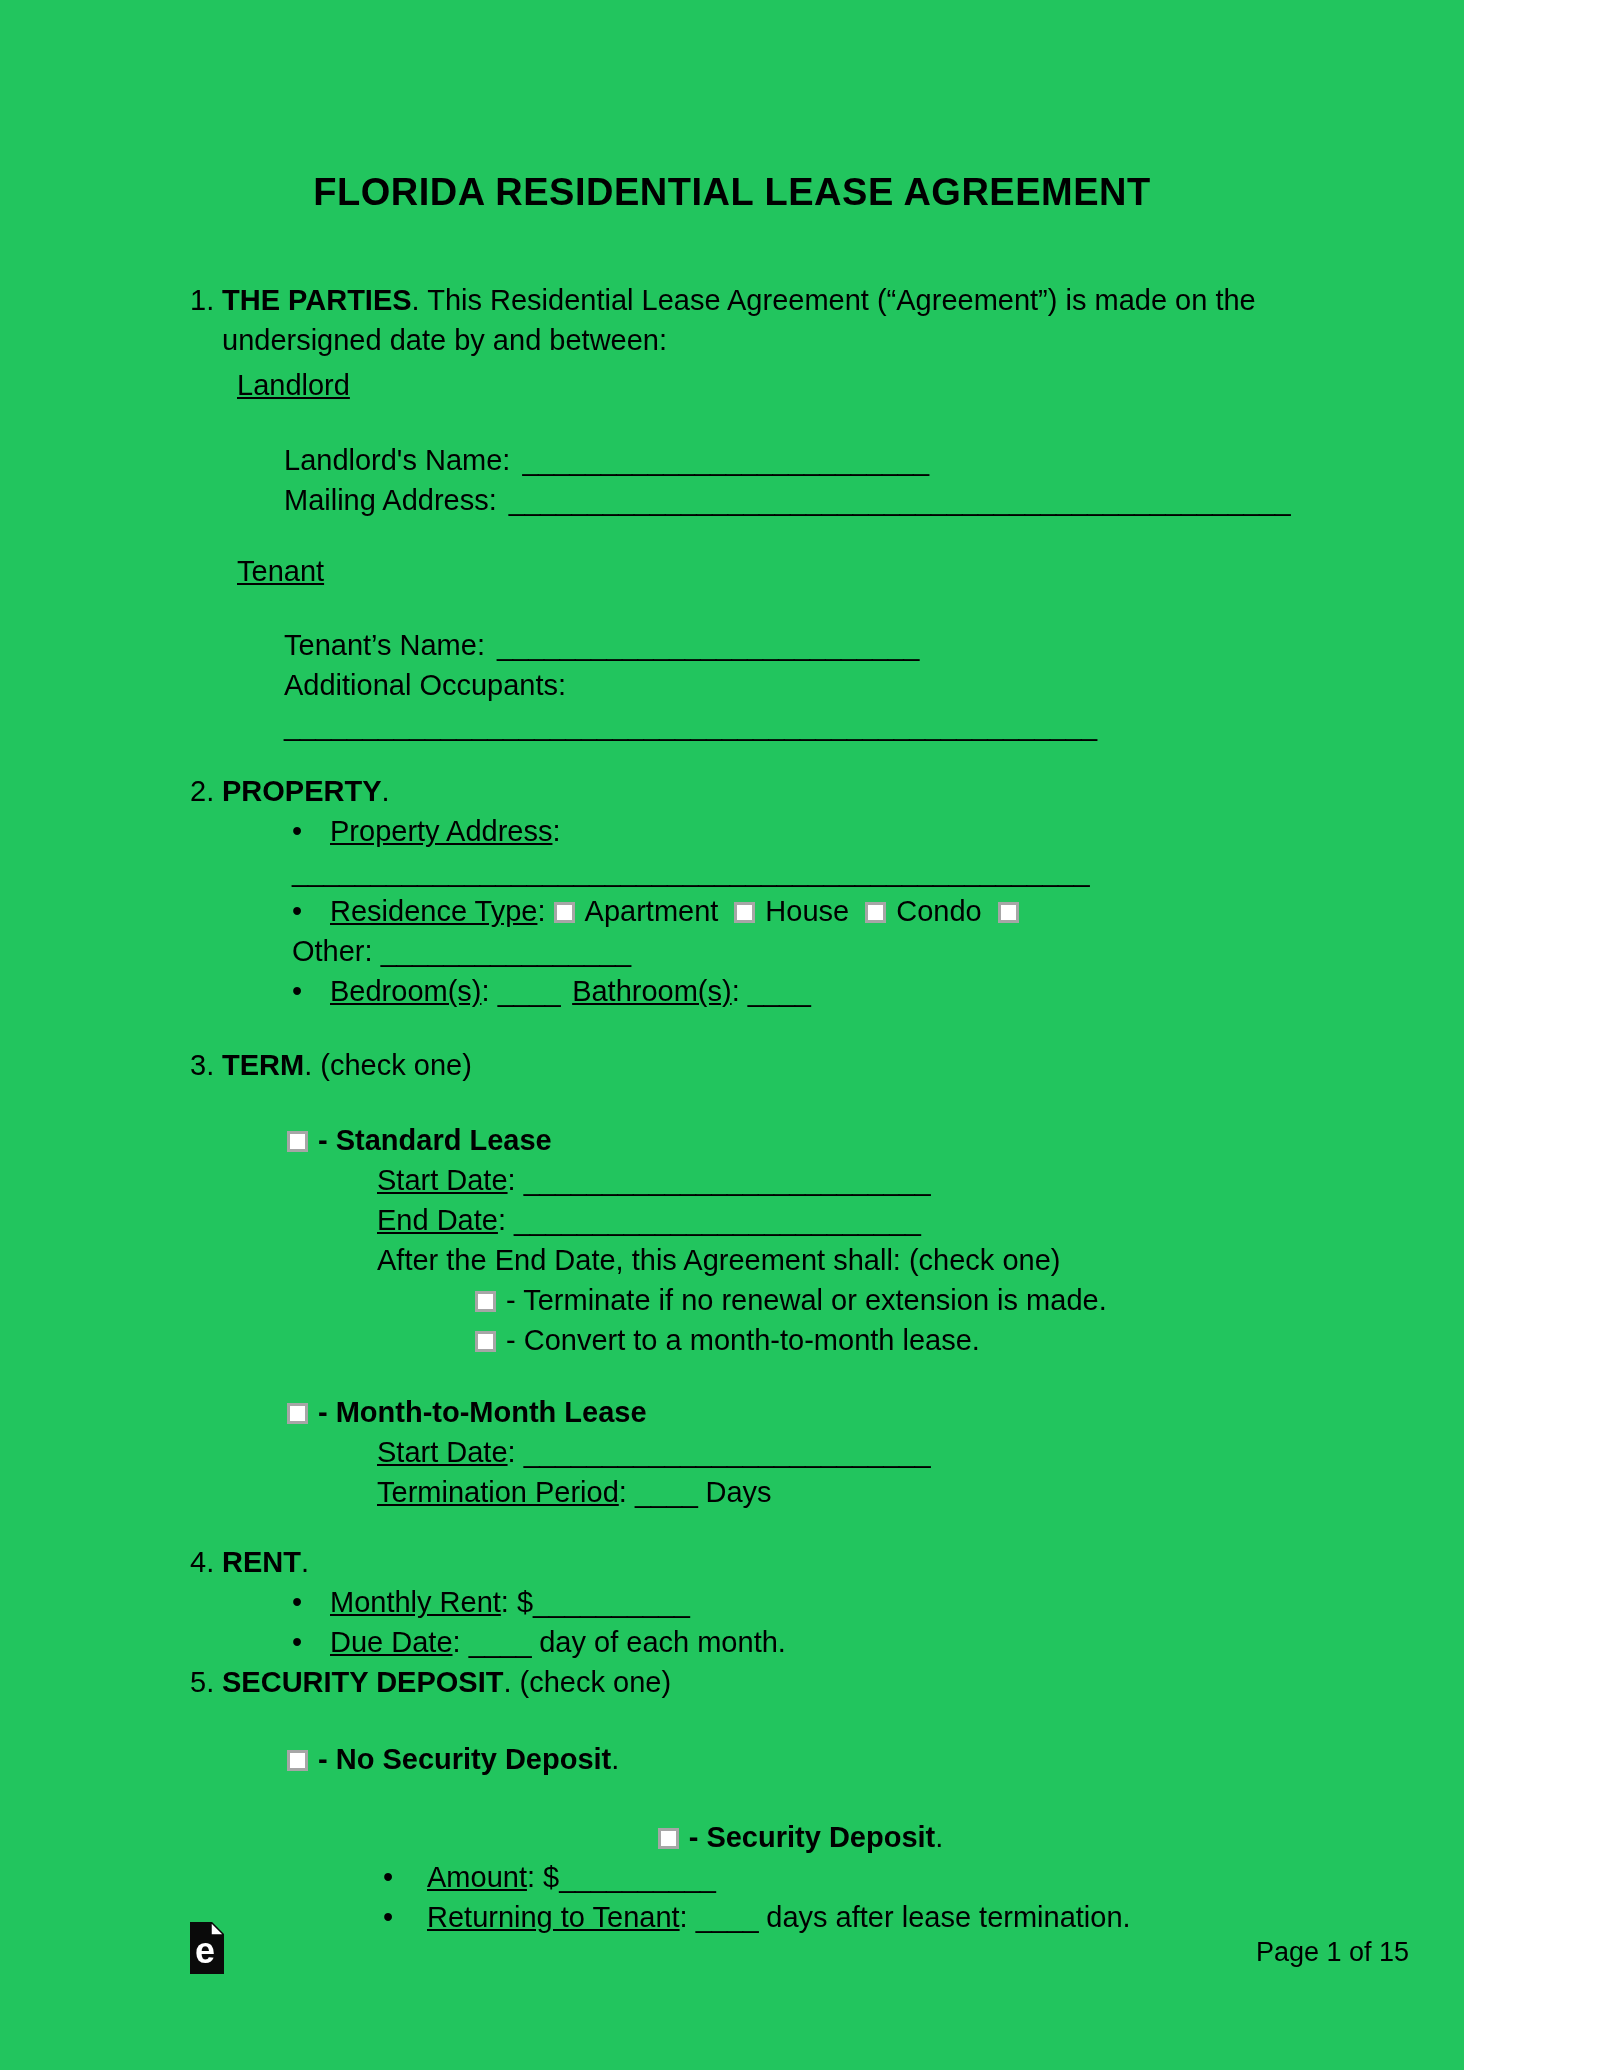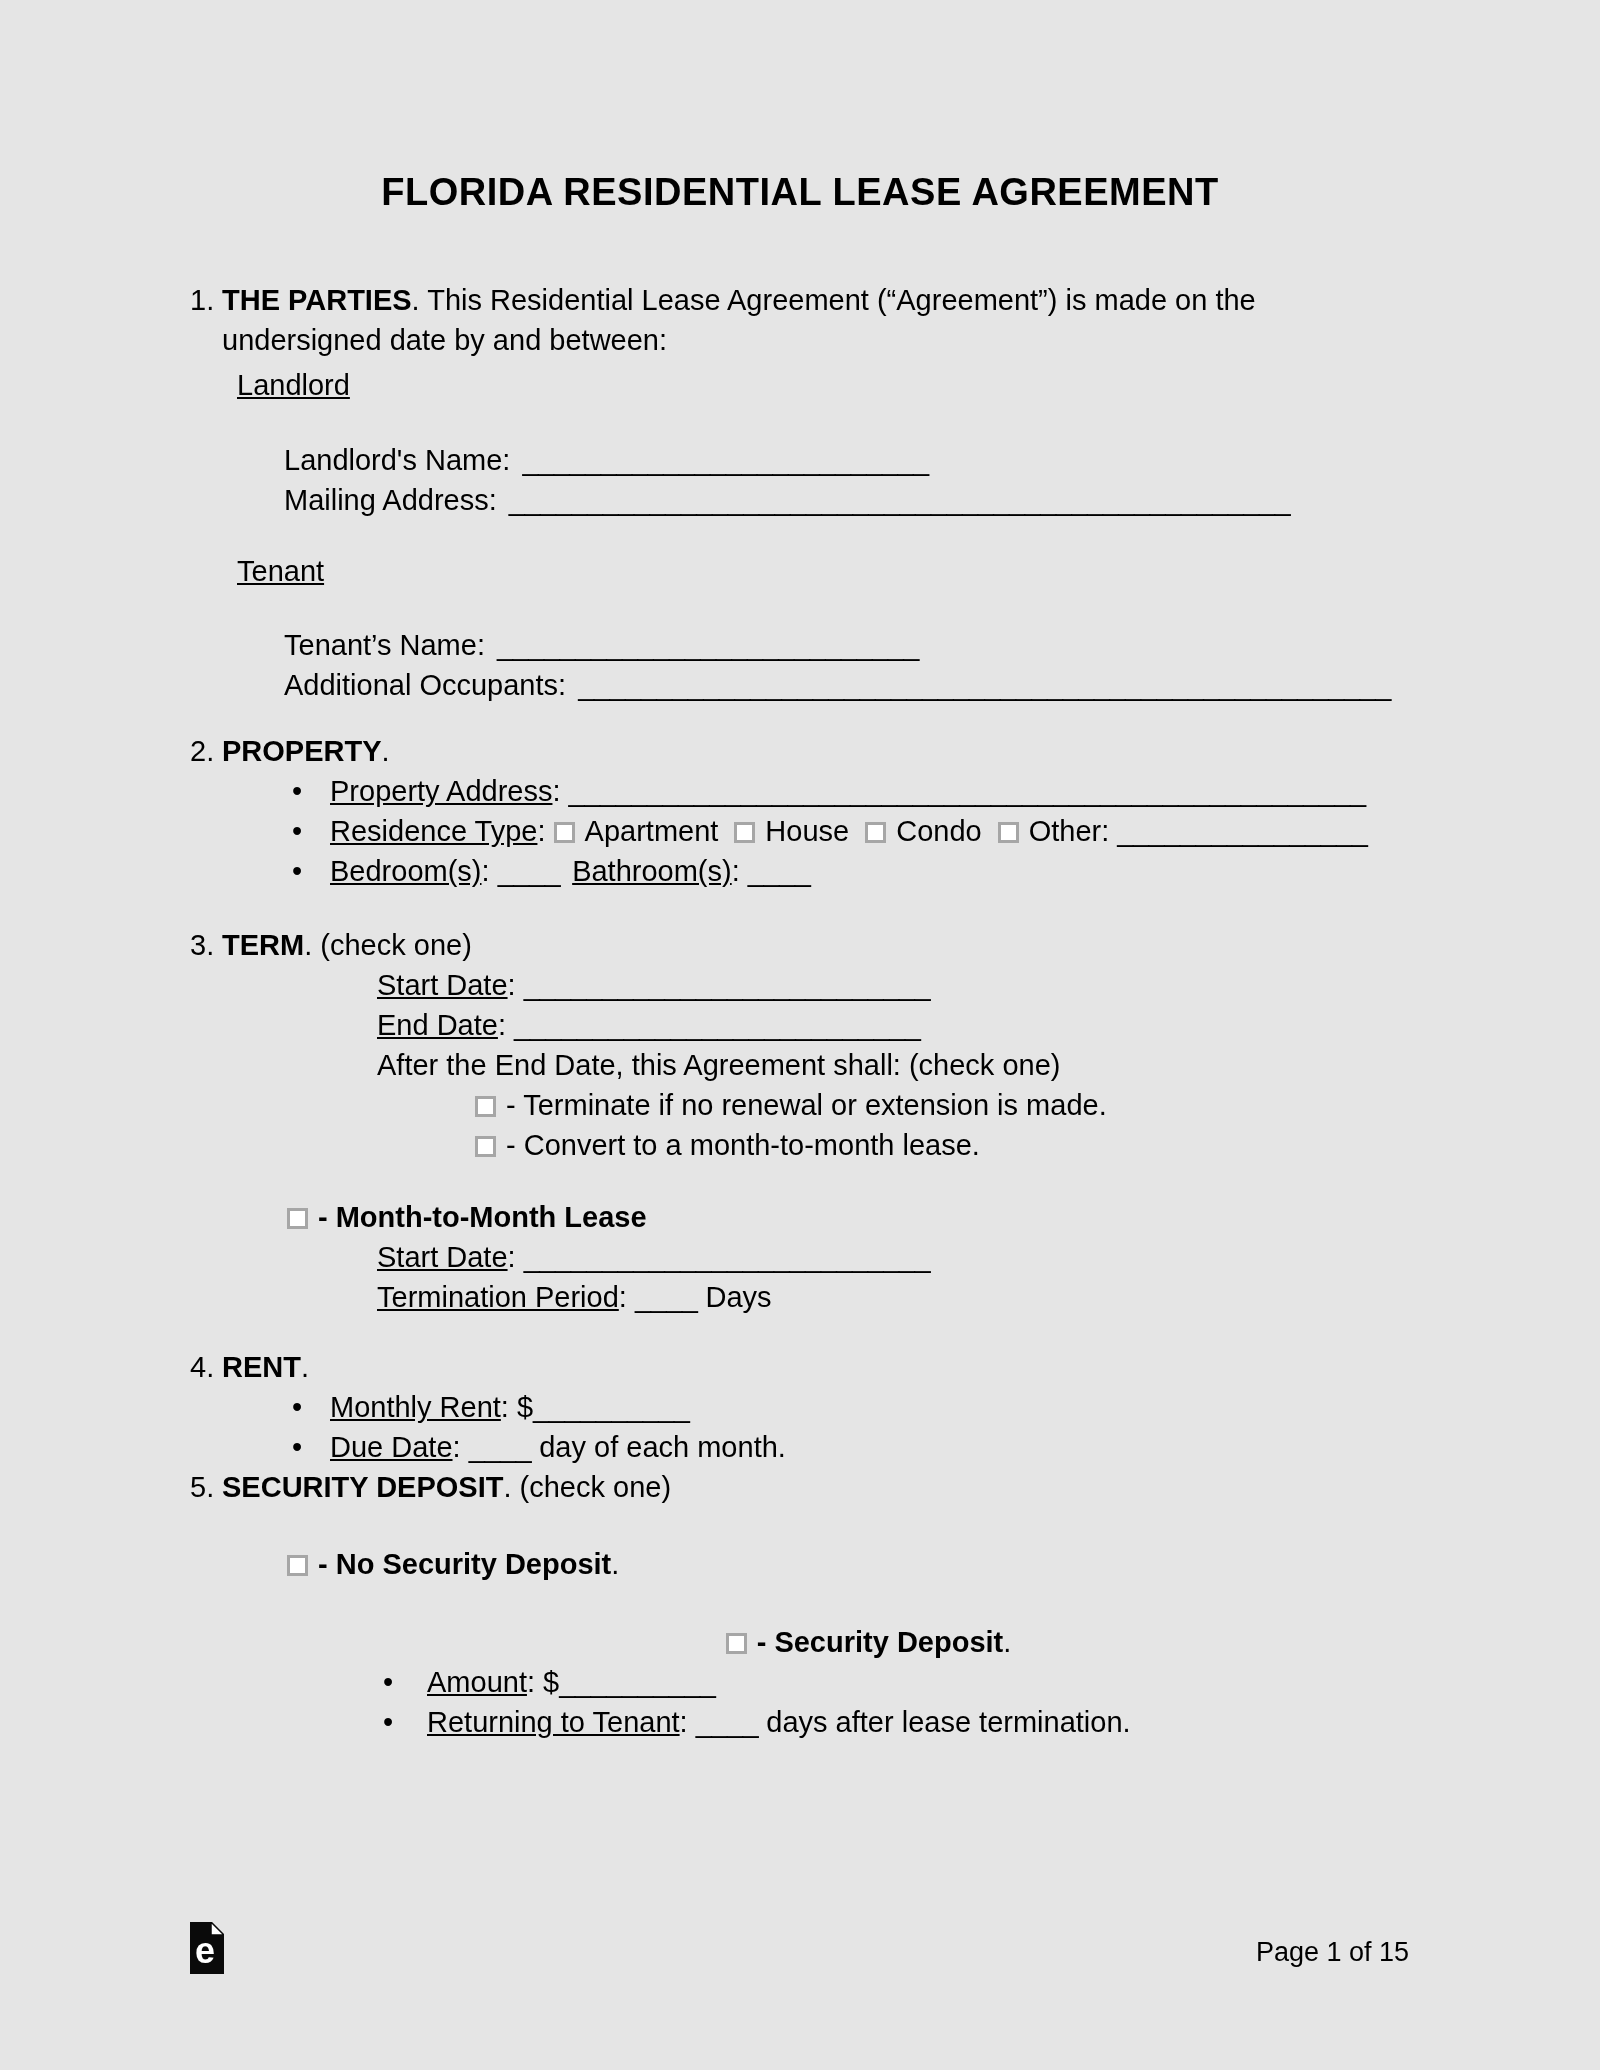--- a/index.html
+++ b/index.html
@@ -1,20 +1,20 @@
 <!DOCTYPE html>
 <html style="--text-color: #000000; --checkbox-border: #a6a6a6;"><head>
 <meta charset="utf-8">
 <style>
   html, body { margin: 0; padding: 0; background: #ffffff; }
   .page {
     position: relative;
-    width: 1600px;
+    width: 1464px;
     height: 2070px;
-    background: #e5e5e5;
+    background: #22c55e;
     color: var(--text-color, #000);
     font-family: "Liberation Sans", "DejaVu Sans", sans-serif;
     font-size: 29px;
     line-height: 40px;
     overflow: hidden;
   }
   .title {
     margin: 0;
     padding-top: 168px;
     font-size: 38px;
@@ -129,20 +129,23 @@
     <span class="dot">•</span><span class="u">Bedroom(s)</span><span>: </span><span class="blank">____</span><span class="sp"></span><span class="u">Bathroom(s)</span><span>: </span><span class="blank">____</span>
   </div>
 
   <div class="row num-row mt-34">
     <span class="num">3.</span>
     <div class="content">
       <span class="b">TERM</span><span>. (check one)</span>
     </div>
   </div>
 
+  <div class="row chk1 mt-35">
+    <span class="cb"></span><span class="b">- Standard Lease</span>
+  </div>
   <div class="row sub">
     <span class="u">Start Date</span><span>: </span><span class="blank">__________________________</span>
   </div>
   <div class="row sub">
     <span class="u">End Date</span><span>: </span><span class="blank">__________________________</span>
   </div>
 
   <div class="row sub mt-28">
     <span>After the End Date, this Agreement shall: (check one)</span>
   </div>

